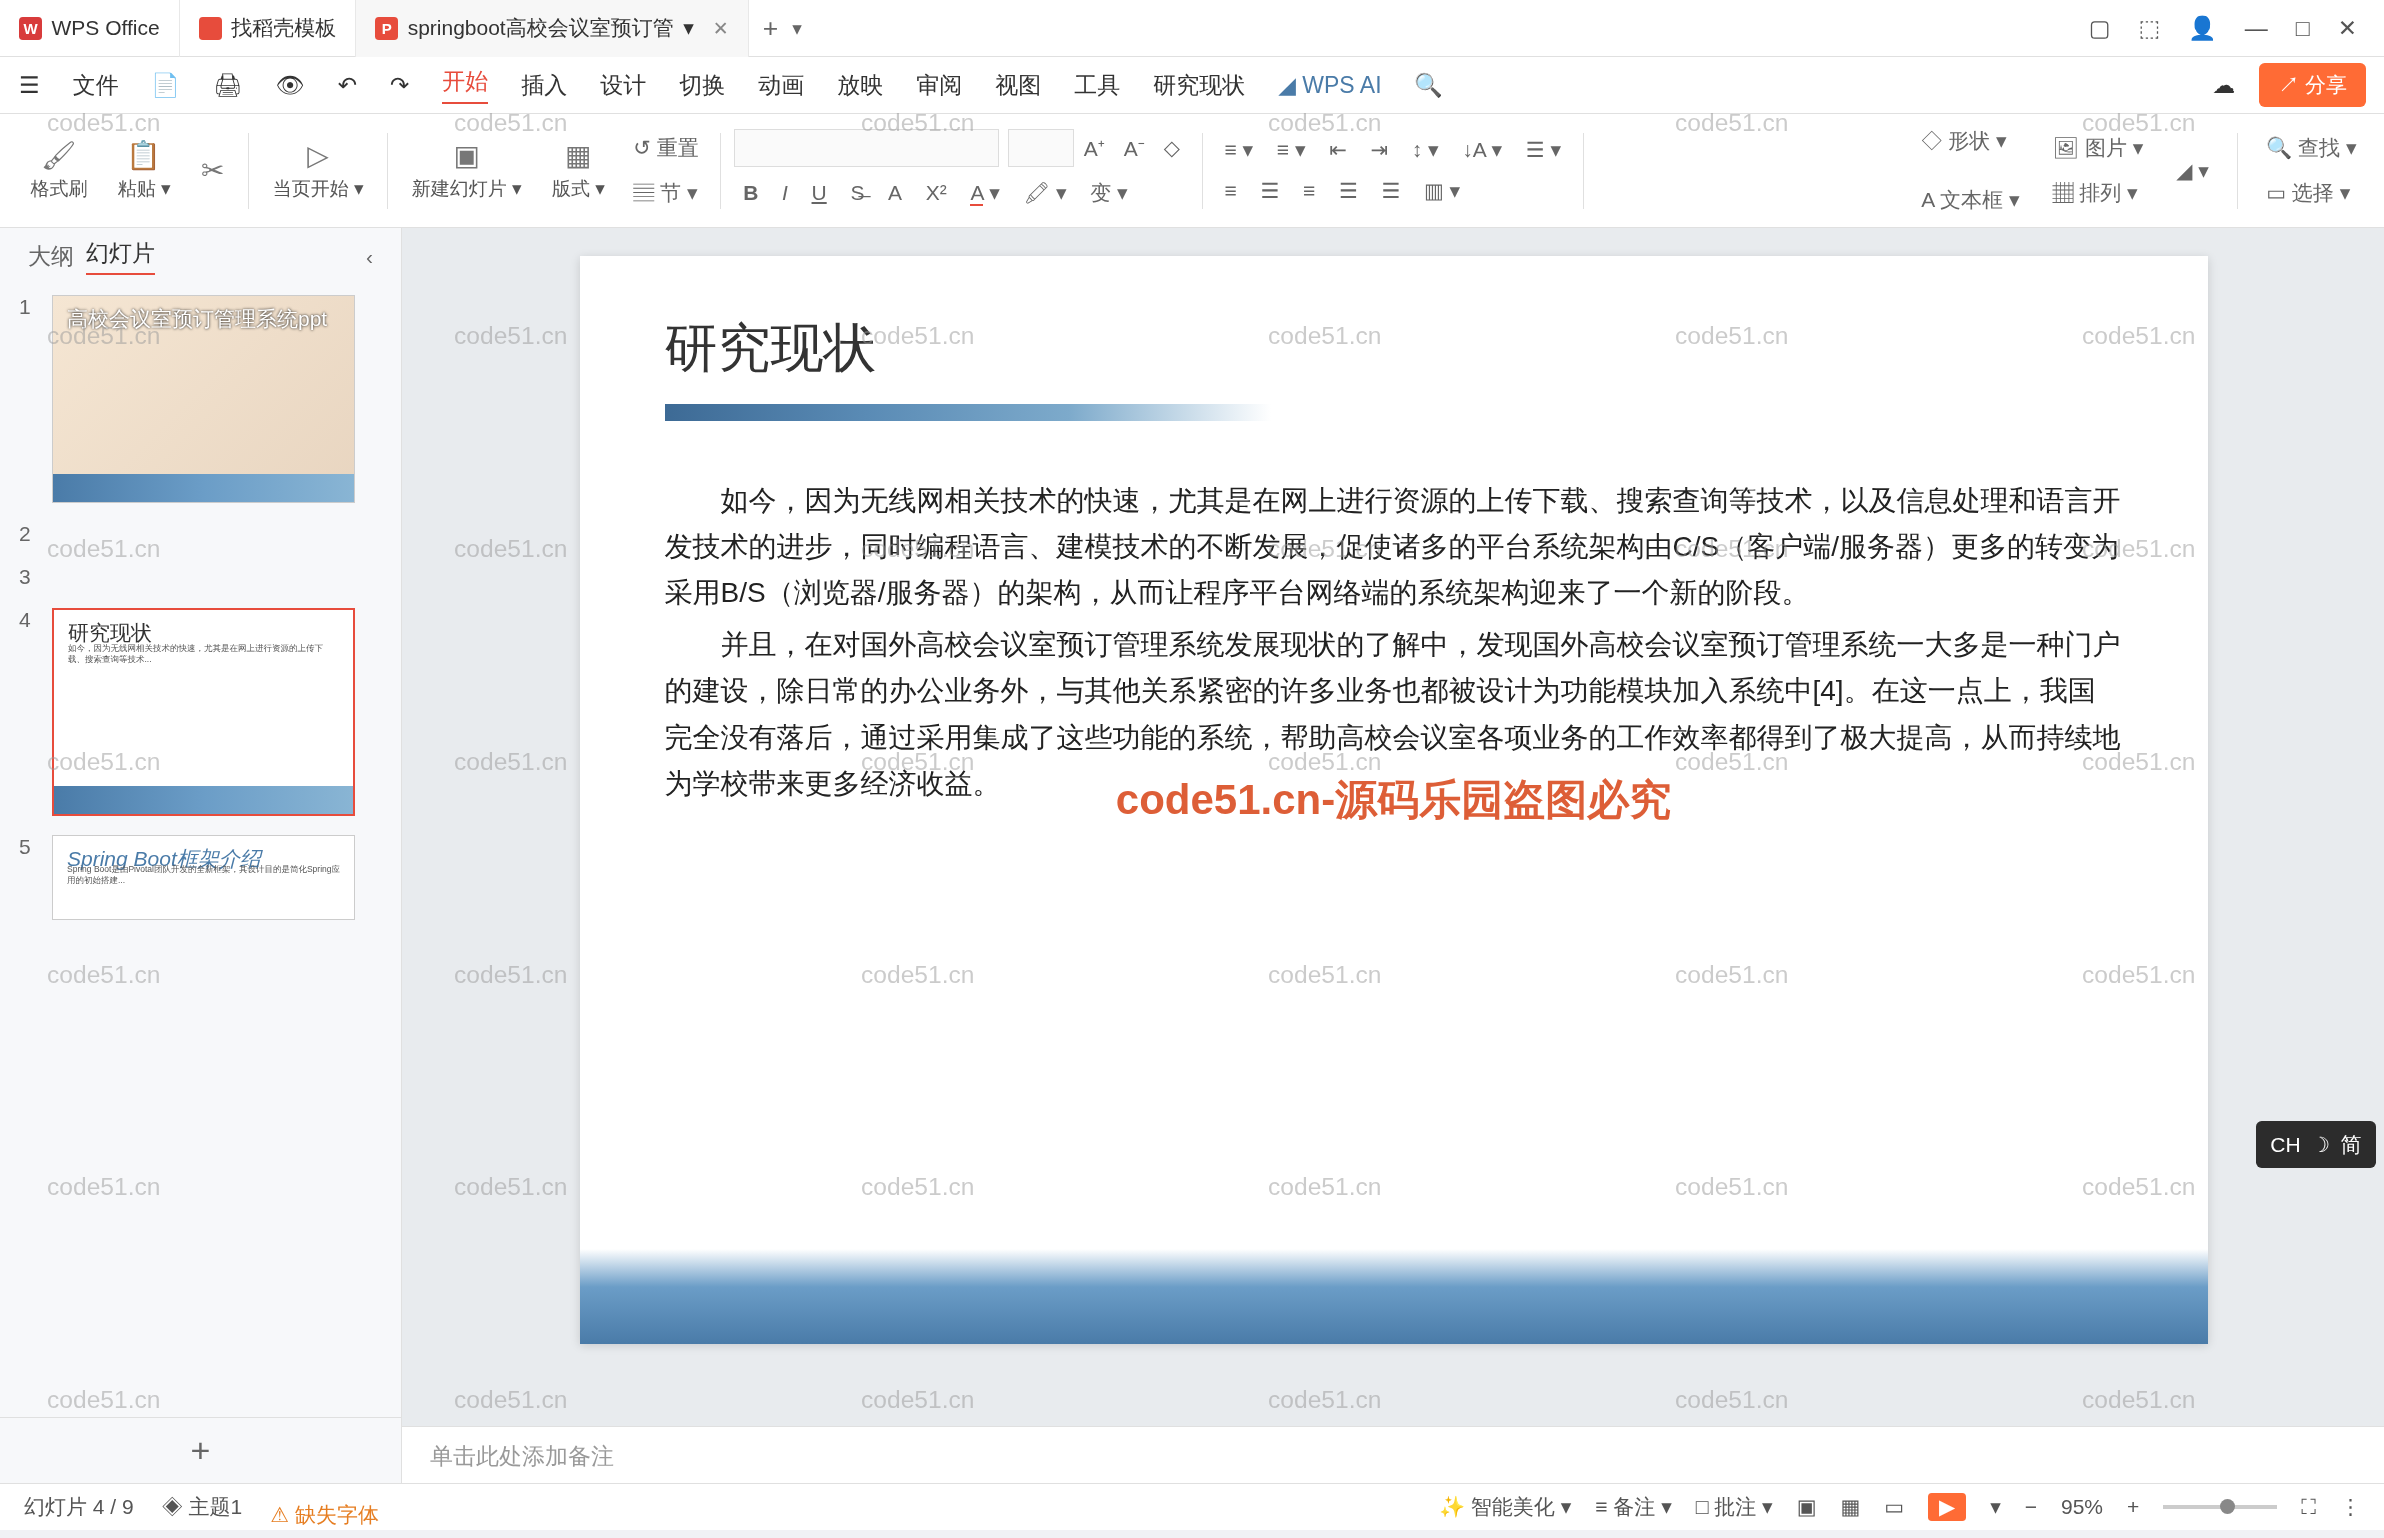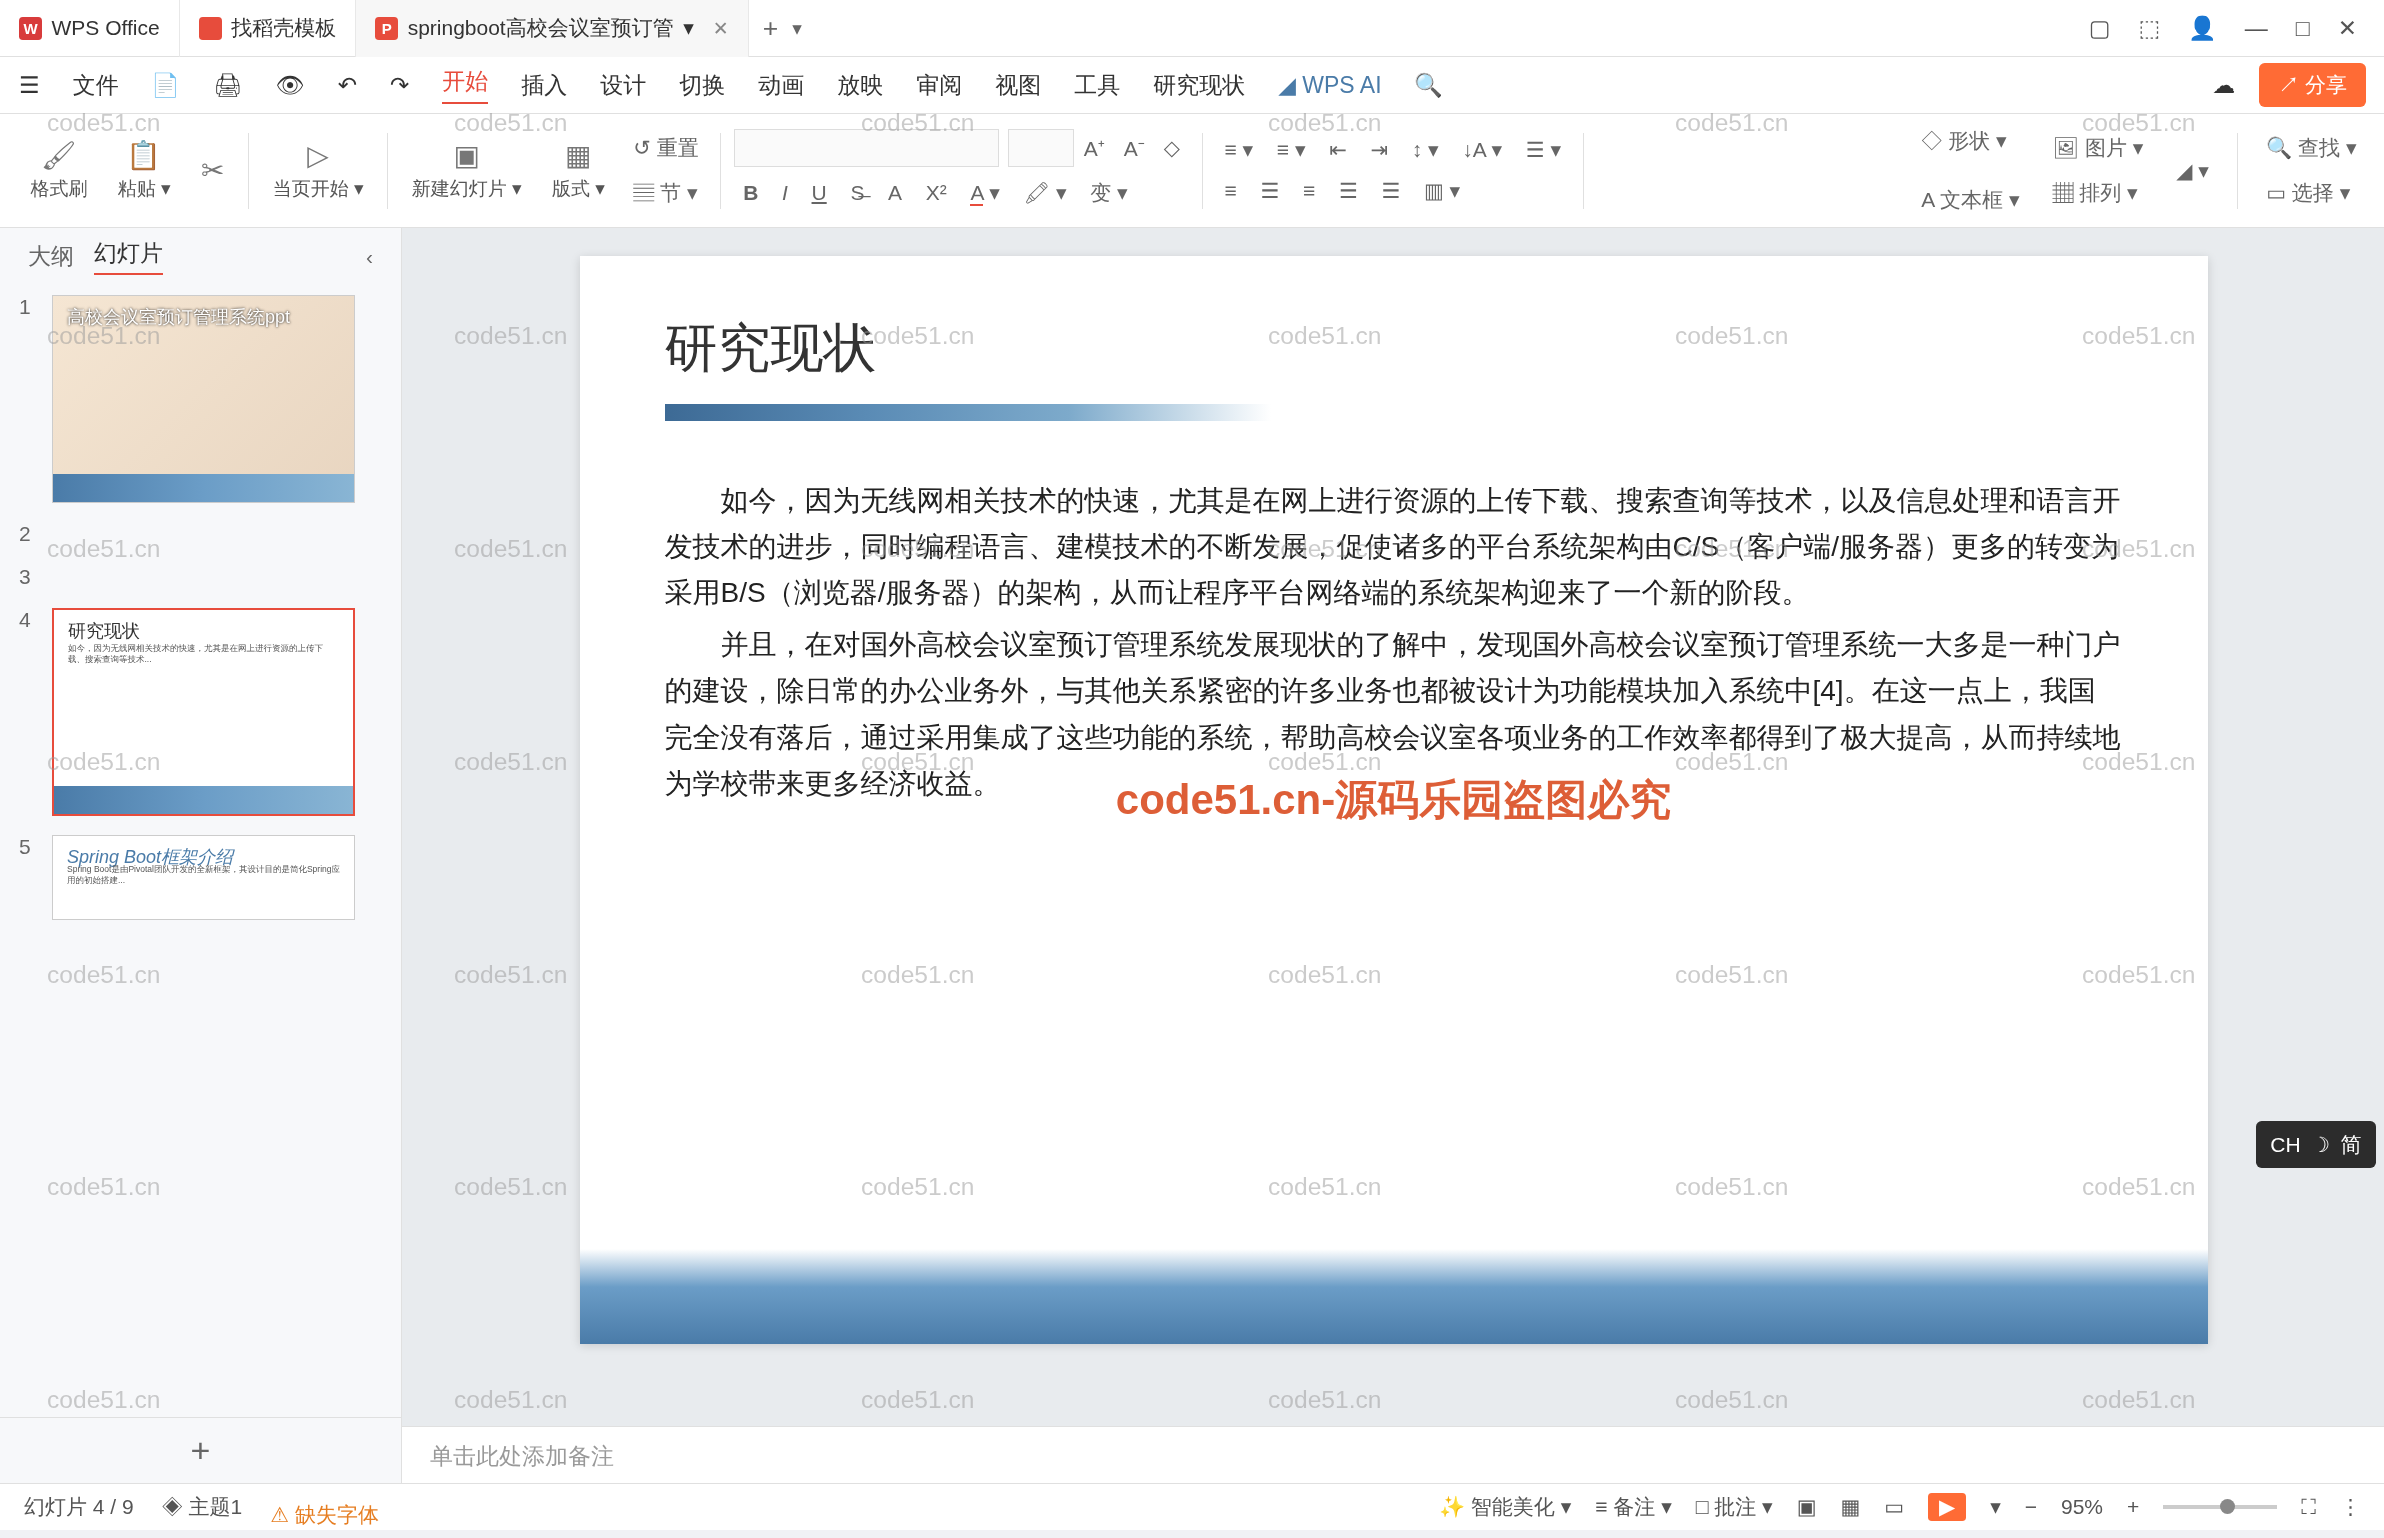--- a/index.html
+++ b/index.html
@@ -24,29 +24,29 @@
 .ribbon{height:114px;background:#fff;display:flex;align-items:center;padding:0 19px;border-bottom:0.9px solid #e0e0e0;gap:7.6px;}
 .rgroup{display:flex;flex-direction:column;align-items:center;gap:4.7px;padding:0 11.4px;font-size:19px;color:#555;}
 .rgroup .ico{font-size:28px;color:#777;}
 .rsep{width:0.9px;height:76px;background:#e0e0e0;margin:0 4.7px;}
 .font-sel{width:265px;height:38px;border:0.9px solid #ddd;background:#fafafa;margin-right:9.5px;}
 .size-sel{width:66px;height:38px;border:0.9px solid #ddd;background:#fafafa;}
 .rbtn{padding:4.7px 9.5px;font-size:21px;color:#666;cursor:pointer;}
 .ribbon-right{margin-left:auto;display:flex;gap:14px;align-items:center;}
 .main{display:flex;height:calc(100% - 284px);}
 .sidepanel{width:402px;background:#f7f8fa;display:flex;flex-direction:column;border-right:0.9px solid #e0e0e0;}
-.sidetabs{height:57px;display:flex;align-items:center;gap:20px;padding:0 28px;font-size:23px;color:#666;}
+.sidetabs{height:57px;display:flex;align-items:center;gap:12px;padding:0 28px;font-size:23px;color:#666;}
 .sidetabs .st.active{color:#333;border-bottom:2.8px solid #e74c3c;padding-bottom:4.7px;}
 .sidetabs .collapse{margin-left:auto;font-size:21px;}
 .thumbs{flex:1;overflow-y:auto;padding:9.5px 19px;}
 .thumb-row{display:flex;align-items:flex-start;gap:14px;margin-bottom:19px;}
 .thumb-num{font-size:21px;color:#666;width:19px;}
 .thumb{width:303px;height:208px;background:#fff;border:0.9px solid #ccc;position:relative;overflow:hidden;}
 .thumb.sel{border:2.8px solid #e74c3c;}
-.thumb-title{position:absolute;top:9.5px;left:14px;font-size:18px;color:#333;text-align:center;}
+.thumb-title{position:absolute;top:9.5px;left:14px;font-size:21px;color:#333;text-align:center;}
 .thumb-wave{position:absolute;bottom:0;left:0;right:0;height:28px;background:linear-gradient(90deg,#4a7ba8,#6b9dc7,#89b5d4);}
 .thumb-body{position:absolute;top:33px;left:14px;right:14px;font-size:8.5px;color:#555;line-height:1.3;}
 .thumb-img{position:absolute;inset:0;background:linear-gradient(135deg,#f5e6d3,#e8d5c0);}
 .add-slide{height:66px;display:flex;align-items:center;justify-content:center;font-size:34px;color:#666;border-top:0.9px solid #e0e0e0;}
 .editor{flex:1;background:#e8ebee;display:flex;flex-direction:column;position:relative;}
 .canvas-wrap{flex:1;display:flex;align-items:flex-start;justify-content:center;padding:28px 57px;overflow:auto;}
 .canvas{width:1628px;height:1088px;background:#fff;box-shadow:0 1.9px 9.5px rgba(0,0,0,.15);position:relative;padding:57px 85px;}
 .slide-title{font-size:53px;color:#333;font-family:serif;margin-bottom:19px;}
 .title-under{width:606px;height:17px;background:linear-gradient(90deg,#3d6a95,#5a8bb5,#7daacb,#fff);margin-bottom:57px;}
 .slide-text{font-size:28px;color:#222;line-height:1.65;text-indent:2em;}

